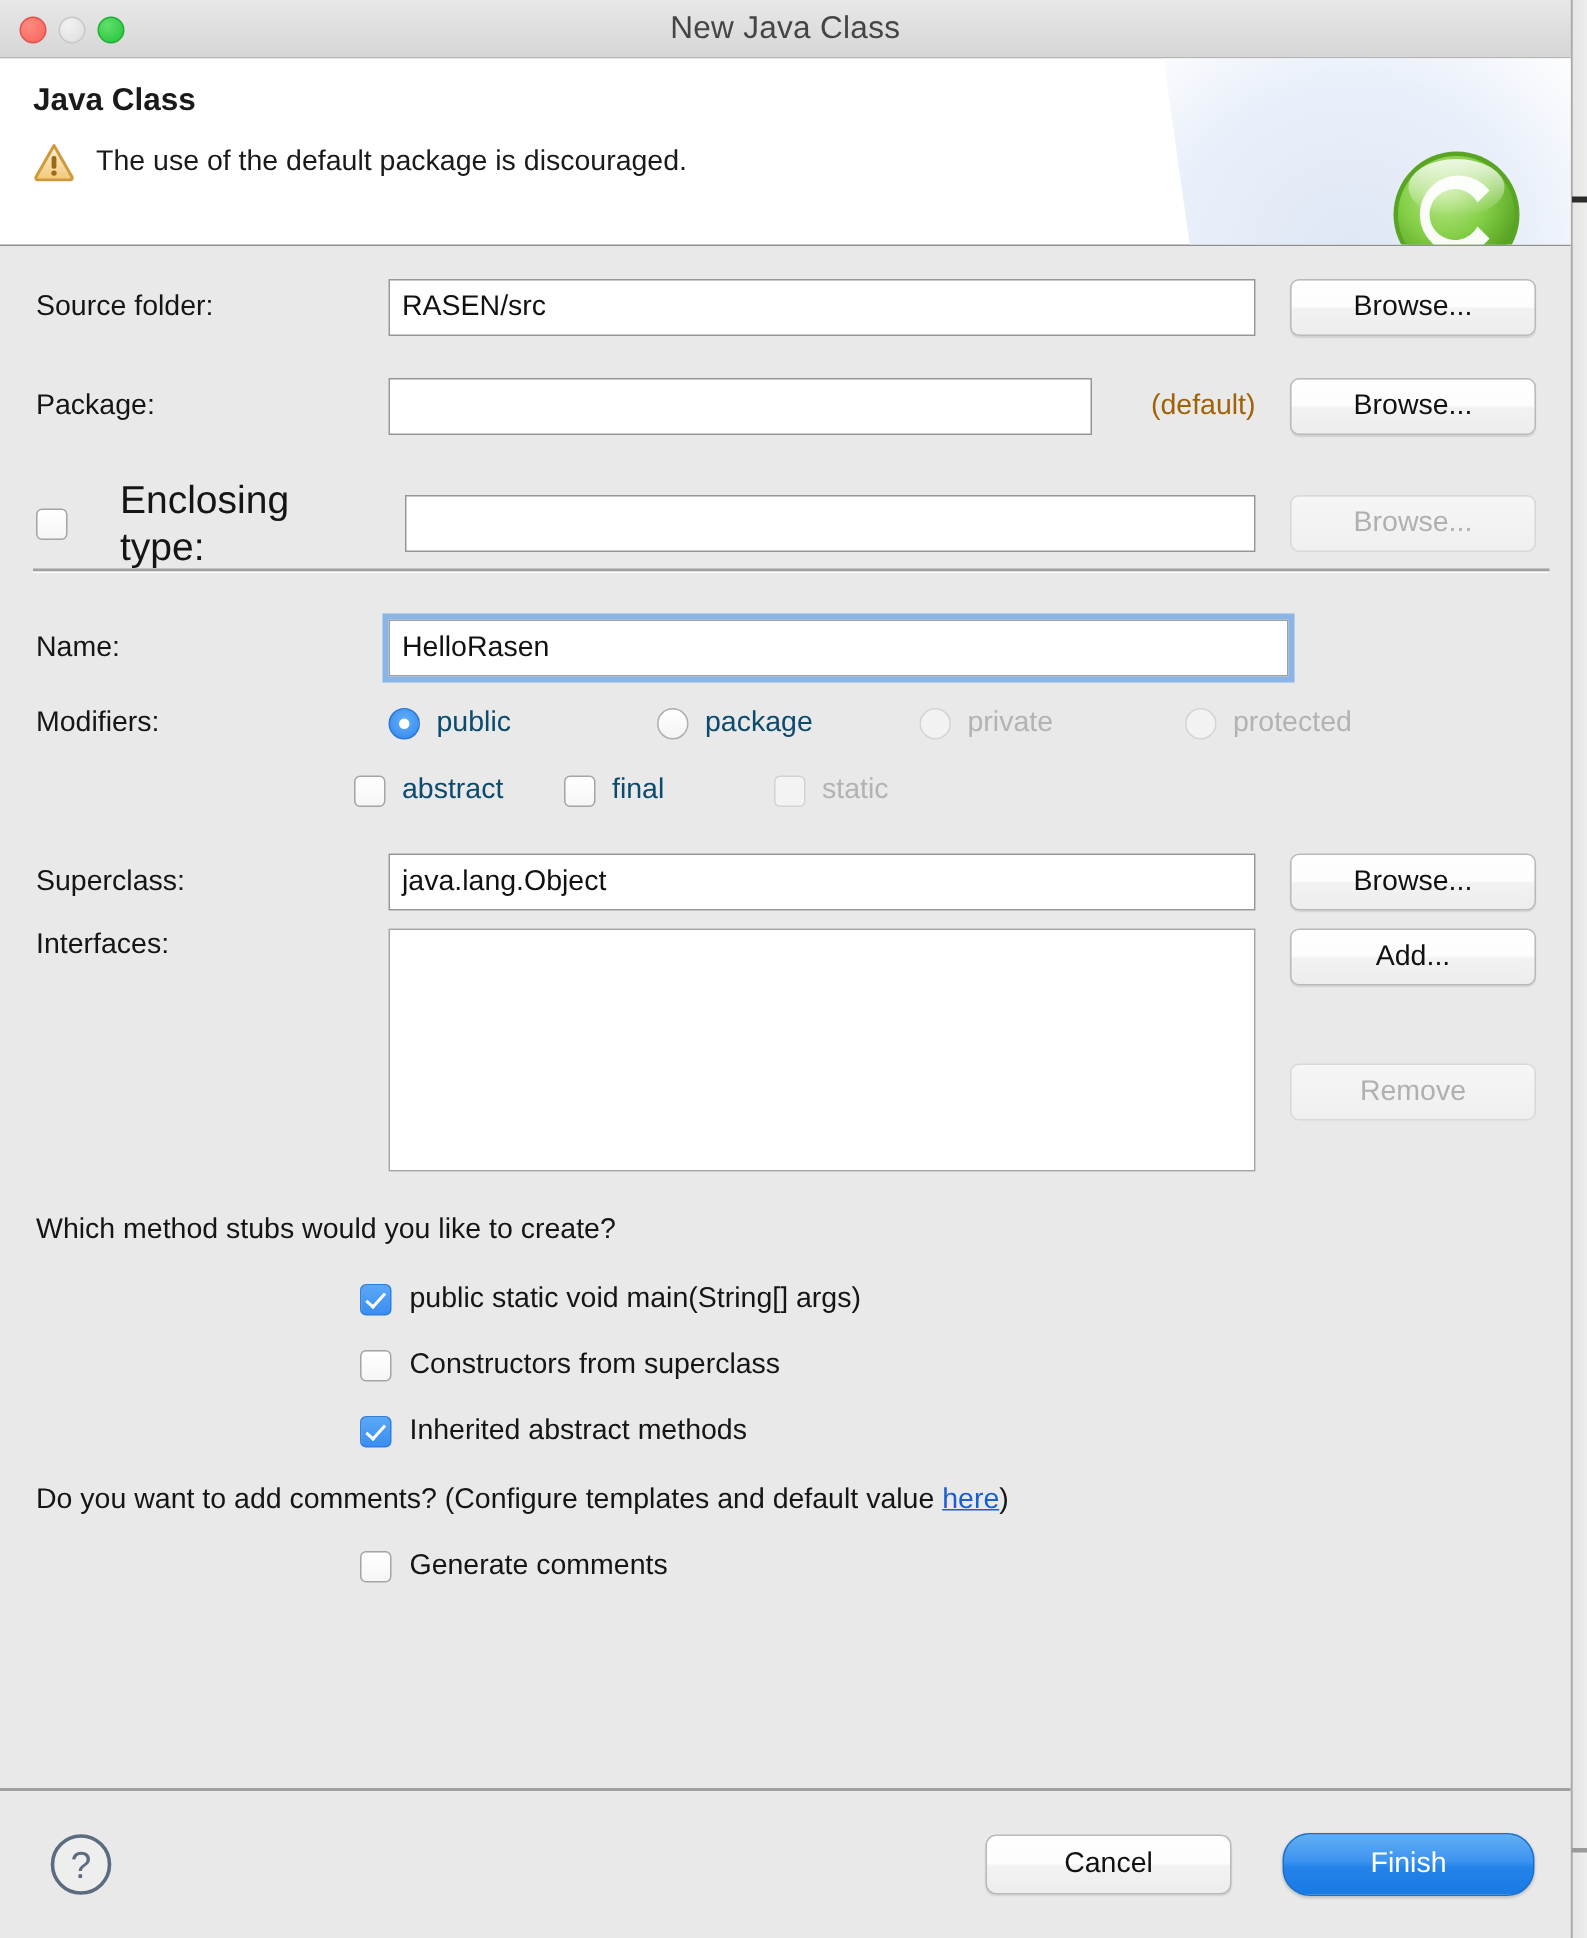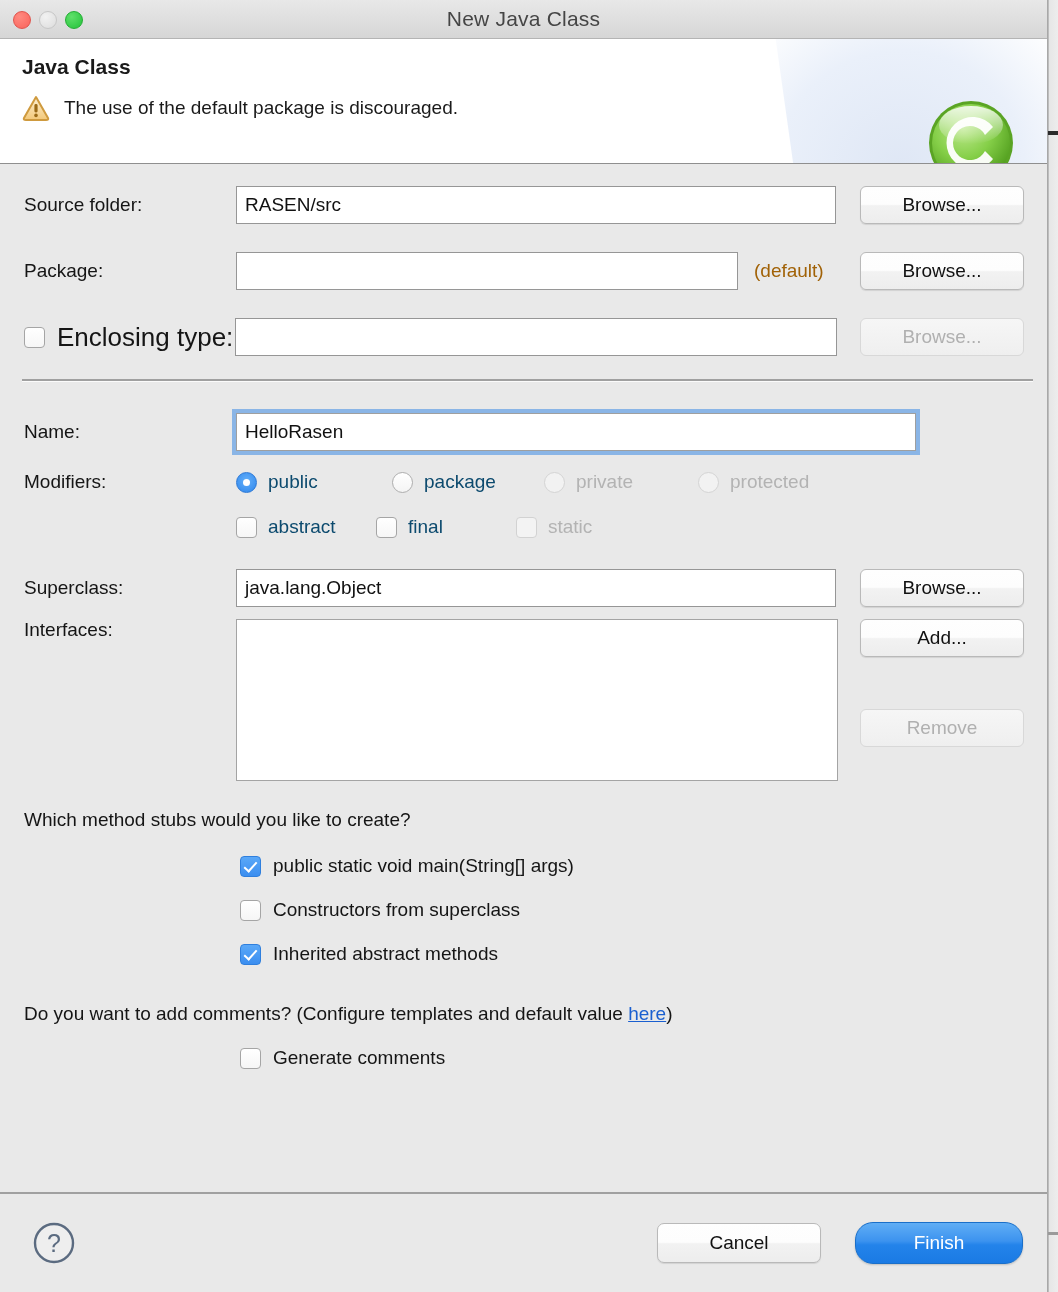--- a/index.html
+++ b/index.html
@@ -91,21 +91,21 @@
 
   
   .body {
     flex: 1 1 auto;
     background: #e9e9e9;
     padding: 0 24px;
     box-sizing: border-box;
     position: relative;
   }
 
-  .row { display: flex; align-items: center; }
+  .row { display: flex; align-items: center; gap: 23px; }
   .lbl {
     font-size: 19px; color: #151515;
     width: 212px; flex: 0 0 212px;
   }
   .txt {
     height: 38px; box-sizing: border-box;
     background: #ffffff;
     border: 1px solid #969696;
     font-size: 19px; color: #111;
     padding: 0 8px;
@@ -149,21 +149,21 @@
   #row-name    { position: absolute; left: 24px; top: 249px; width: 1000px; }
   #row-mods1   { position: absolute; left: 24px; top: 307px; width: 1000px; }
   #row-mods2   { position: absolute; left: 24px; top: 352px; width: 1000px; }
   #row-super   { position: absolute; left: 24px; top: 405px; width: 1000px; }
   #row-iface   { position: absolute; left: 24px; top: 455px; width: 1000px; align-items: flex-start; }
   #stub-block  { position: absolute; left: 0px;  top: 645px; width: 1024px; }
 
   .source-input  { width: 600px; }
   .package-input { width: 502px; }
   .enclose-input { width: 602px; }
-  .name-input    { width: 680px; }
+  .name-input    { width: 600px; }
   .super-input   { width: 600px; }
 
   .default-tag {
     font-size: 19px; color: #a16207;
     margin-left: 16px; white-space: nowrap;
   }
 
   .browse-right { margin-left: auto; }
 
   
@@ -429,21 +429,21 @@
       <div class="stub-item" style="margin-top:22px">
         <span class="cb"></span>
         <span class="opt-label">Constructors from superclass</span>
       </div>
 
       <div class="stub-item" style="margin-top:22px">
         <span class="cb checked"></span>
         <span class="opt-label">Inherited abstract methods</span>
       </div>
 
-      <div class="comment-q" style="margin-top:38px"><span>Do you want to add comments? (Configure templates and default value </span><span class="link">here</span><span>)</span></div>
+      <div class="comment-q" style="margin-top:24px"><span>Do you want to add comments? (Configure templates and default value </span><span class="link">here</span><span>)</span></div>
 
       <div class="stub-item" style="margin-top:22px">
         <span class="cb"></span>
         <span class="opt-label">Generate comments</span>
       </div>
     </div>
 
   </div>
 
   <div class="footer">

